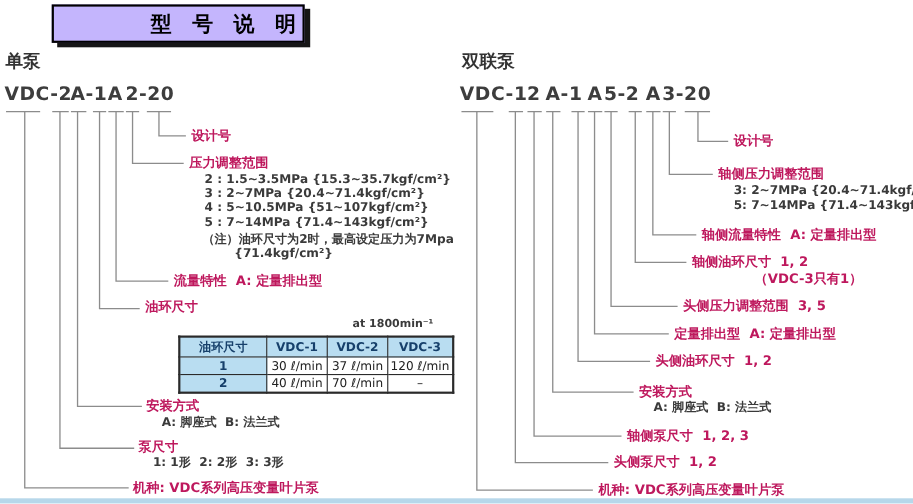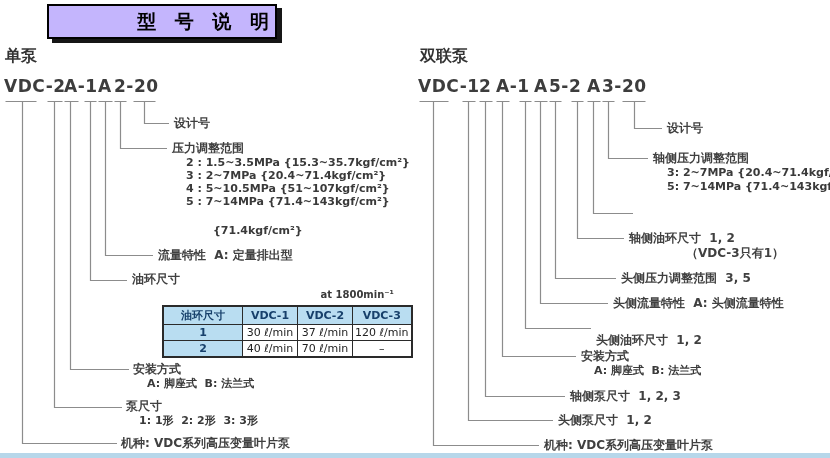--- a/index.html
+++ b/index.html
@@ -11,21 +11,21 @@
   .abs { position:absolute; white-space:pre; }
   .title-box {
     position:absolute; left:30px; top:4px; width:226px; height:31px;
     background:#c4b5fd; border:2px solid #000;
     box-shadow:5px 4px 0 #161616;
     display:flex; align-items:center; justify-content:flex-end;margin-left:17px;
   }
   .title-text { font-size:19px; font-weight:bold; color:#000; letter-spacing:6px; padding-left:6px; }
   .section-label { font-size:16px; font-weight:bold; color:#333; }
   .model-seg { position:absolute; top:76px; font-size:17px; font-weight:600; color:#3d3d3d; letter-spacing:0.5px; white-space:pre; }
-  .lbl  { font-size:12px; font-weight:bold; color:#404040; line-height:14px; }
+  .lbl  { font-size:12px; font-weight:bold; color:#be185d; line-height:14px; }
   .sub  { font-size:11px; font-weight:600; color:#3a3a3a; line-height:13px; }
   .note { font-size:10px; font-weight:600; color:#3a3a3a; }
   svg.wires { position:absolute; left:0; top:0; }
   svg.wires path { stroke:#8c8c8c; stroke-width:1.2; fill:none; }
   table.spec {
     position:absolute; left:162px; top:305px;
     border-collapse:collapse; font-size:11px; table-layout:fixed;
     border:2px solid #2a2a2a; background:#fff;
   }
   table.spec td, table.spec th { border:1px solid #2a2a2a; text-align:center; padding:0 2px; height:15px; white-space:nowrap; }
@@ -55,20 +55,21 @@
   <span class="model-seg" style="left:98px;">A</span>
   <span class="model-seg" style="left:114px;">2-20</span>
 
   <div class="abs lbl" style="left:174px; top:116px;">设计号</div>
 
   <div class="abs lbl" style="left:172px; top:141px;">压力调整范围</div>
   <div class="abs sub" style="left:186px; top:156px;">2 : 1.5~3.5MPa {15.3~35.7kgf/cm²}</div>
   <div class="abs sub" style="left:186px; top:169px;">3 : 2~7MPa {20.4~71.4kgf/cm²}</div>
   <div class="abs sub" style="left:186px; top:182px;">4 : 5~10.5MPa {51~107kgf/cm²}</div>
   <div class="abs sub" style="left:186px; top:195px;">5 : 7~14MPa {71.4~143kgf/cm²}</div>
+  <div class="abs sub" style="left:184px; top:211px;">（注）油环尺寸为2时，最高设定压力为7Mpa</div>
   <div class="abs sub" style="left:213px; top:224px;">{71.4kgf/cm²}</div>
 
   <div class="abs lbl" style="left:158px; top:248px;">流量特性  A: 定量排出型</div>
 
   <div class="abs lbl" style="left:132px; top:272px;">油环尺寸</div>
 
   <div class="abs note" style="left:162px; top:289px; width:232px; text-align:right;">at 1800min⁻¹</div>
 
   <table class="spec">
     <tbody>
@@ -110,29 +111,30 @@
   <span class="model-seg" style="left:549px;">5-2</span>
   <span class="model-seg" style="left:587px;">A</span>
   <span class="model-seg" style="left:602px;">3-20</span>
 
   <div class="abs lbl" style="left:667px; top:121px;">设计号</div>
 
   <div class="abs lbl" style="left:653px; top:151px;">轴侧压力调整范围</div>
   <div class="abs sub" style="left:667px; top:166px;">3: 2~7MPa {20.4~71.4kgf/cm²}</div>
   <div class="abs sub" style="left:667px; top:180px;">5: 7~14MPa {71.4~143kgf/cm²}</div>
 
+  <div class="abs lbl" style="left:638px; top:206px;">轴侧流量特性  A: 定量排出型</div>
 
   <div class="abs lbl" style="left:629px; top:231px;">轴侧油环尺寸  1, 2</div>
   <div class="abs lbl" style="left:640px; top:246px;margin-left:46px;">（VDC-3只有1）</div>
 
   <div class="abs lbl" style="left:621px; top:271px;">头侧压力调整范围  3, 5</div>
 
-  <div class="abs lbl" style="left:613px; top:296px;">头侧流量特性  A: 头侧流量特性</div>
+  <div class="abs lbl" style="left:613px; top:296px;">定量排出型  A: 定量排出型</div>
 
-  <div class="abs lbl" style="left:596px; top:333px;">头侧油环尺寸  1, 2</div>
+  <div class="abs lbl" style="left:596px; top:321px;">头侧油环尺寸  1, 2</div>
 
   <div class="abs lbl" style="left:581px; top:349px;">安装方式</div>
   <div class="abs sub" style="left:594px; top:364px;">A: 脚座式  B: 法兰式</div>
 
   <div class="abs lbl" style="left:570px; top:389px;">轴侧泵尺寸  1, 2, 3</div>
 
   <div class="abs lbl" style="left:558px; top:413px;">头侧泵尺寸  1, 2</div>
 
   <div class="abs lbl" style="left:544px; top:438px;">机种: VDC系列高压变量叶片泵</div>
 

